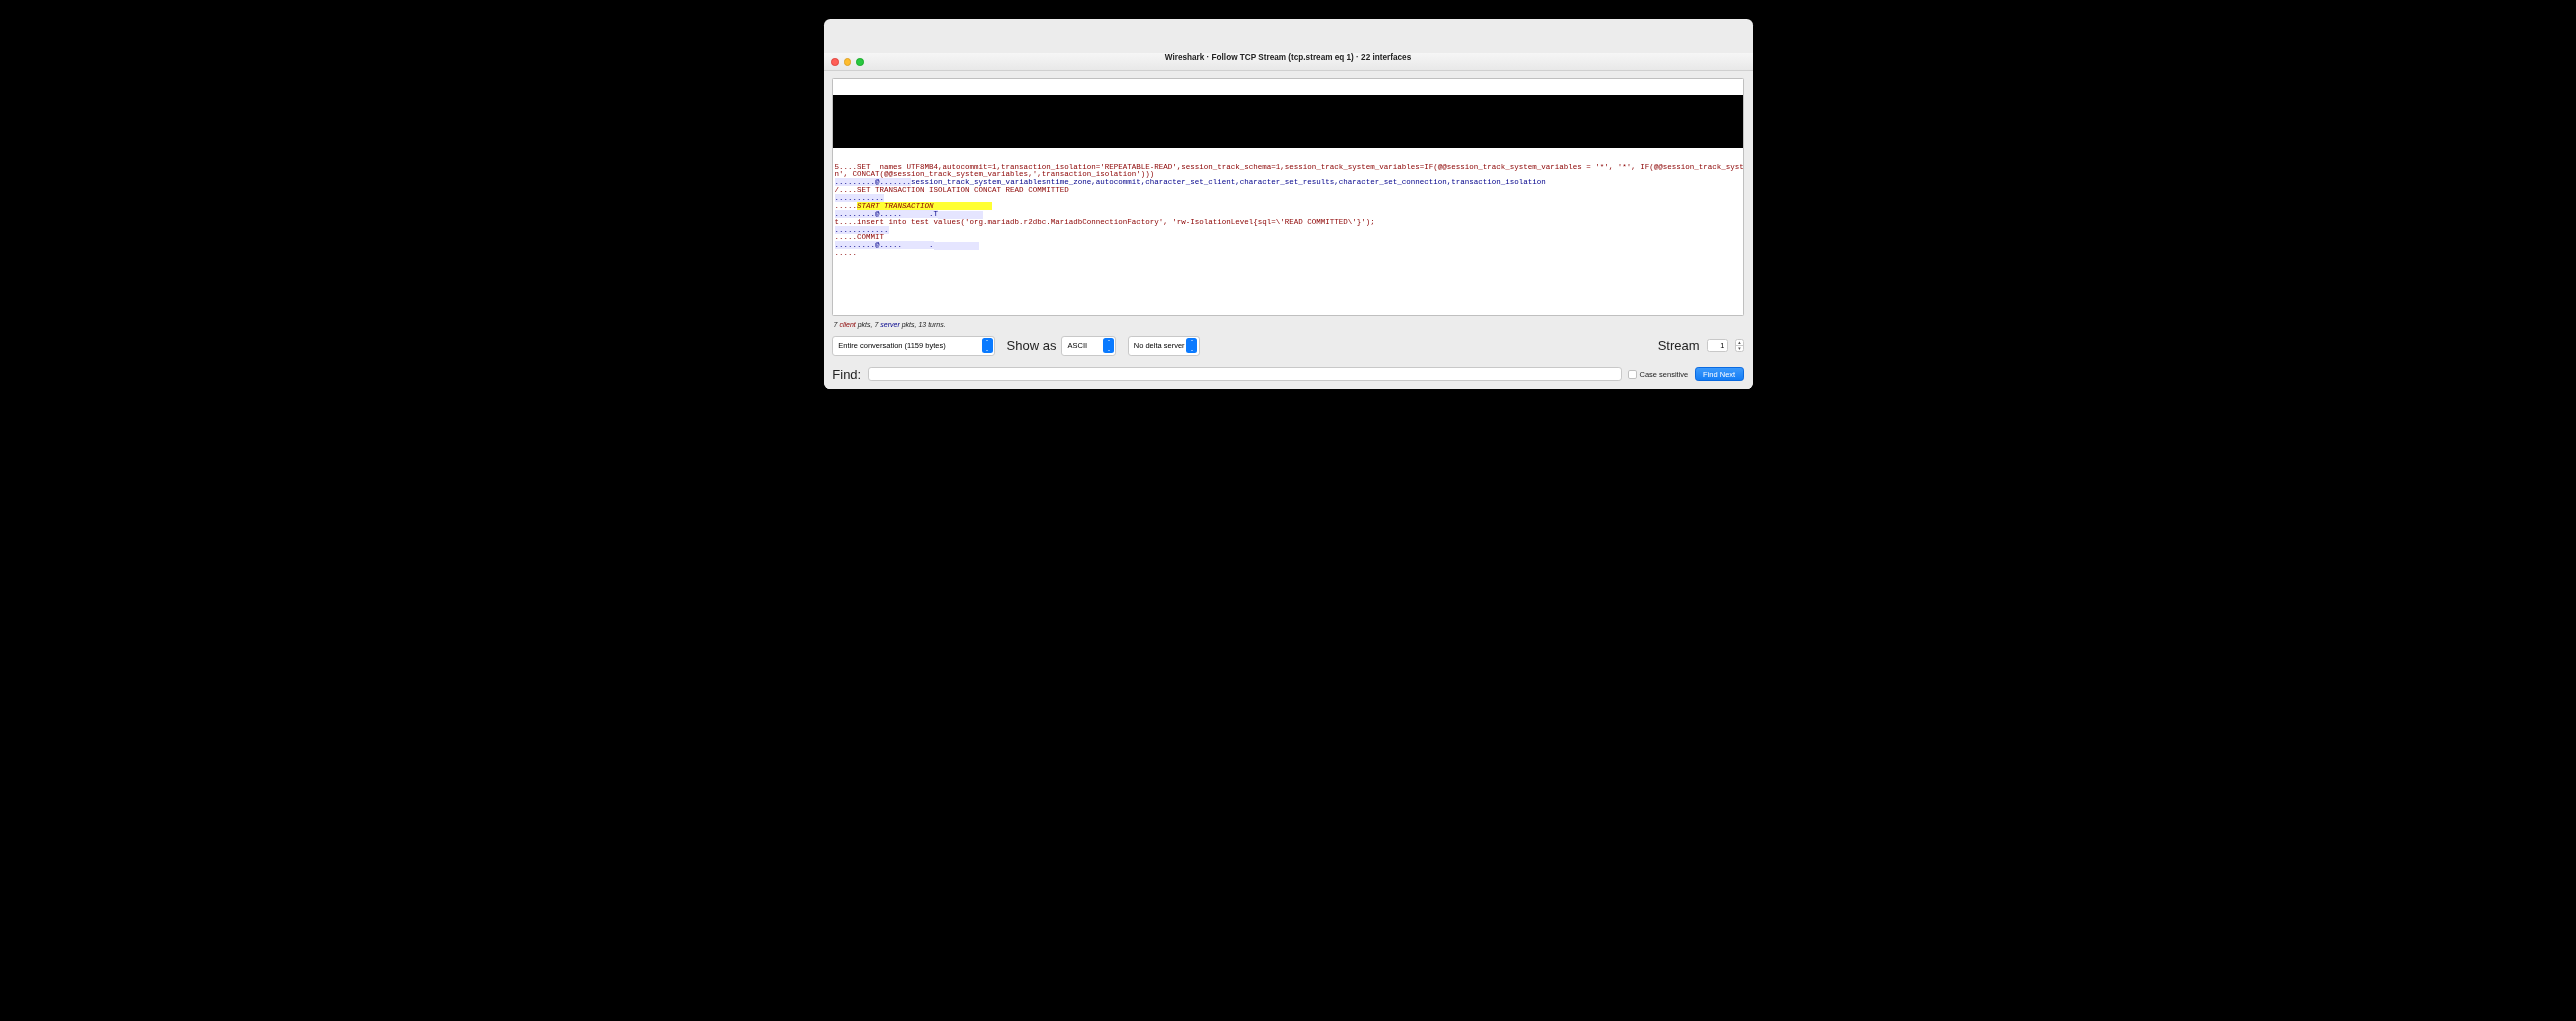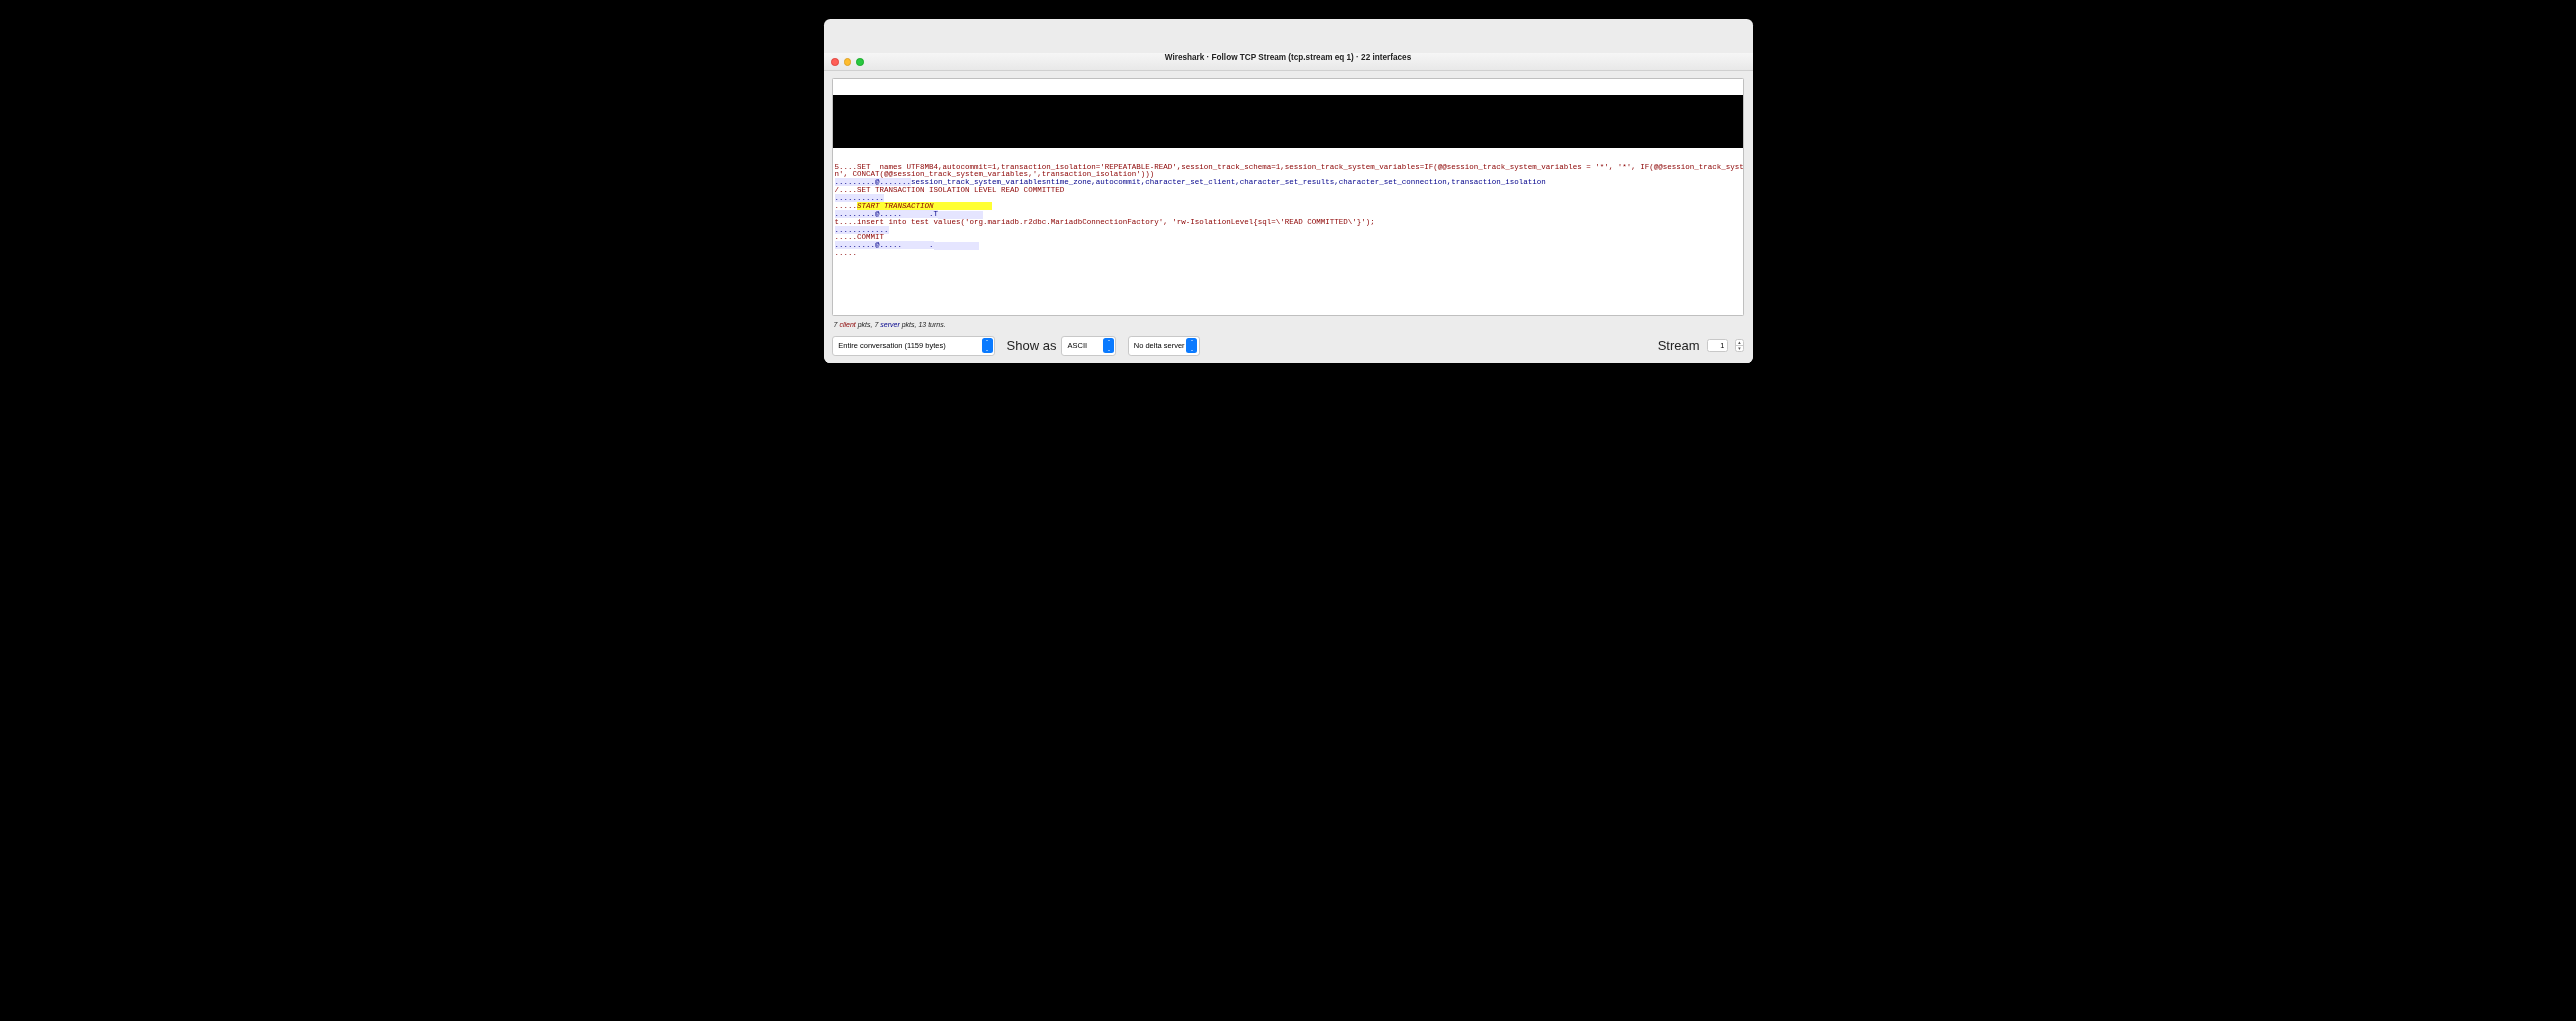--- a/index.html
+++ b/index.html
@@ -188,21 +188,21 @@
     <div class="title">Wireshark · Follow TCP Stream (tcp.stream eq 1) · 22 interfaces</div>
   </div>
 
   <div class="content-area">
 
     <div class="stream-box">
       <div class="blackband"></div>
       <div class="stream-lines"><span class="client">5....SET  names UTF8MB4,autocommit=1,transaction_isolation='REPEATABLE-READ',session_track_schema=1,session_track_system_variables=IF(@@session_track_system_variables = '*', '*', IF(@@session_track_system_variables = '', 'transaction_isolatio</span>
 <span class="client">n', CONCAT(@@session_track_system_variables,',transaction_isolation')))</span>
 <span class="server"><span class="server-bg">.........@.......</span><span>session_track_system_variablesntime_zone,autocommit,character_set_client,character_set_results,character_set_connection,transaction_isolation</span></span>
-<span class="client">/....SET TRANSACTION ISOLATION LEVEL READ COMMITTED</span>
+<span class="client">/....SET TRANSACTION ISOLATION CONCAT READ COMMITTED</span>
 <span class="server server-bg">...........</span>
 <span class="client"><span>.....</span><span class="hlyellow">START TRANSACTION             </span></span>
 <span class="server"><span class="server-bg">.........@.....      .T</span><span class="server-bg pad-r">          </span></span>
 <span class="client">t....insert into test values('org.mariadb.r2dbc.MariadbConnectionFactory', 'rw-IsolationLevel{sql=\'READ COMMITTED\'}');</span>
 <span class="server server-bg">............</span>
 <span class="client">.....COMMIT</span>
 <span class="server"><span class="server-bg">.........@.....      .</span><span class="server-bg pad-r">          </span></span>
 <span class="client">.....</span></div>
     </div>
 
@@ -234,17 +234,26 @@
       <div class="stepper">
         <span class="label">Stream</span>
         <input class="stepper-input" value="1" style="">
         <div class="stepper-buttons">
           <div>▲</div>
           <div>▼</div>
         </div>
       </div>
     </div>
 
+    <div class="find-row">
+      <span class="label">Find:</span>
+      <input class="find-input" value="" style="">
+      <label style="display:flex;align-items:center;font-size:7.5px;color:#222;">
+        <span class="checkbox"></span>
+        <span>Case sensitive</span>
+      </label>
+      <button class="btn btn-primary">Find Next</button>
+    </div>
 
 
   </div>
 </div>
 
 
 </body></html>

